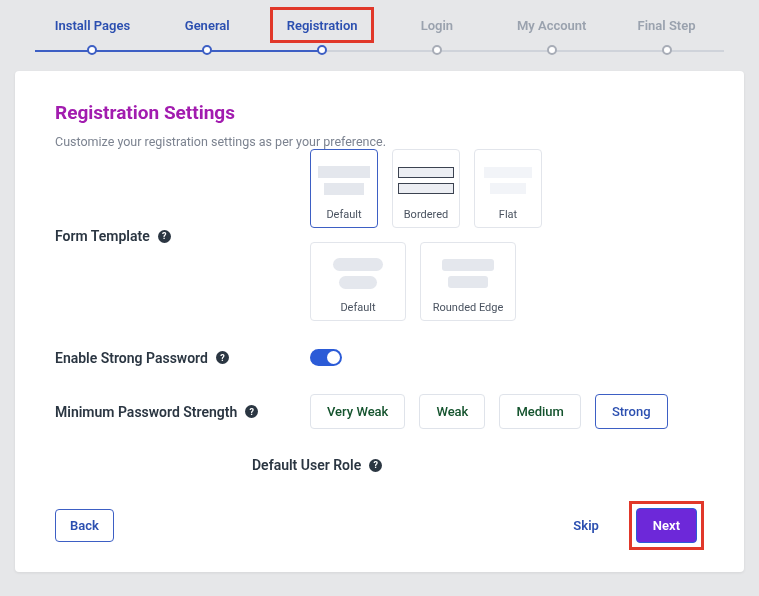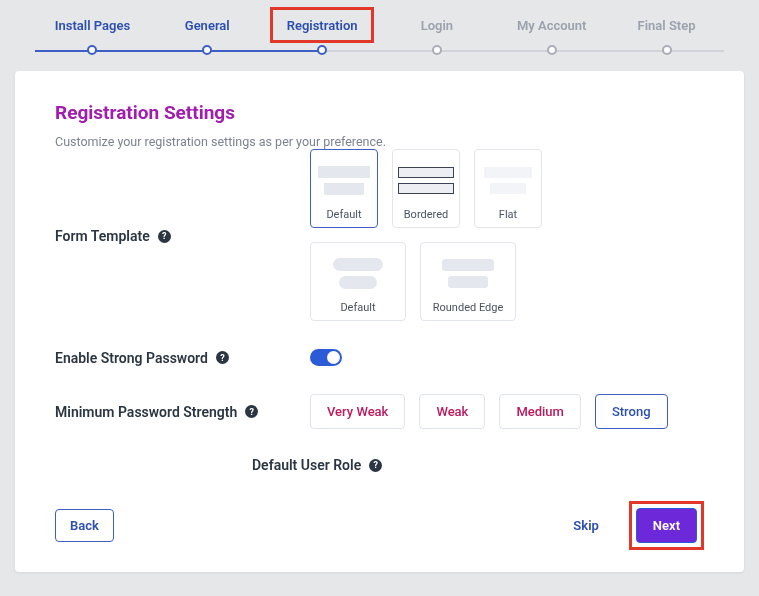--- a/index.html
+++ b/index.html
@@ -45,21 +45,21 @@
   .bar.redge { border-radius: 3px; height:12px; width:52px;}
   .bar.redge.short{ width:40px;}
   .row2 .tile { width: 96px; }
 
   
   .toggle { width: 32px; height: 17px; background:#2b5bd7; border-radius: 10px; position:relative; cursor:pointer;}
   .toggle::after{ content:""; position:absolute; right:2px; top:2px; width:13px; height:13px; background:#fff; border-radius:50%;}
 
   
   .pill-group { display:flex; gap:14px; }
-  .pill { border:1px solid #dfe3ea; background:#fff; border-radius:4px; padding: 9px 16px; font-size:13px; color:#be185d; cursor:pointer; font-weight:500;}
+  .pill { border:1px solid #dfe3ea; background:#fff; border-radius:4px; padding: 9px 16px; font-size:13px; color:#14532d; cursor:pointer; font-weight:500;}
   .pill.selected { border:1.5px solid #3d5fc4; color:#2b4fb0; }
 
   
   .select { border:1px solid #e2e5eb; background:#fff; border-radius:4px; padding: 10px 14px; font-size:13px; color:#5d6470; display:flex; justify-content:space-between; align-items:center; cursor:pointer; }
   .chev { width:22px; height:22px; border-radius:3px; background:#f2f3f6; display:flex; align-items:center; justify-content:center;}
   .chev svg{ width:10px; height:10px; }
 
   
   .footer { display:flex; justify-content:space-between; align-items:center; margin-top: 28px;}
   .btn { border-radius:4px; font-size:13px; font-weight:600; padding: 8px 14px; cursor:pointer; }

